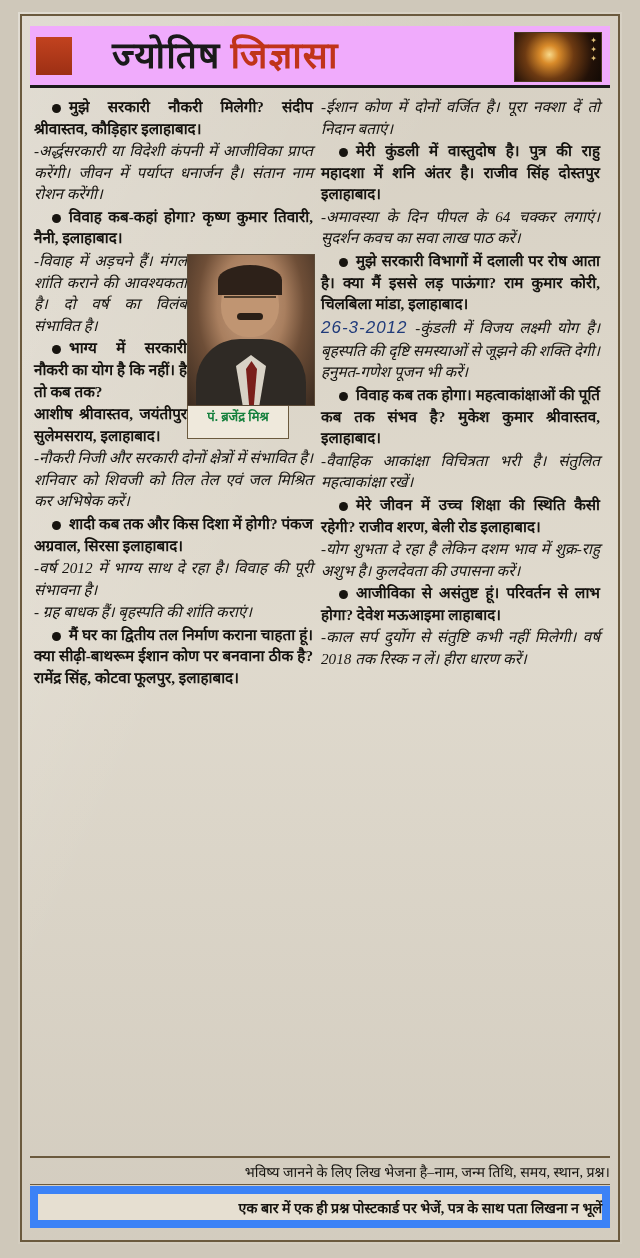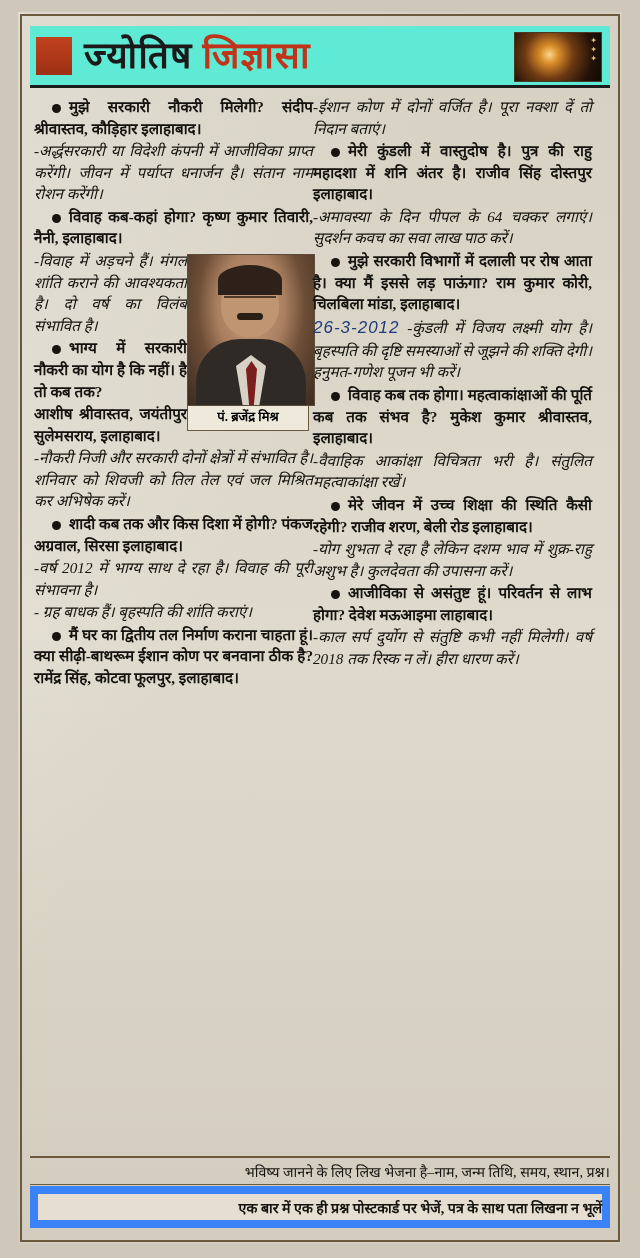--- a/index.html
+++ b/index.html
@@ -42,25 +42,26 @@
     border: 2px solid #6b5a3e;
     background: transparent;
   }
   
   .masthead {
     position: absolute;
     left: 30px;
     top: 26px;
     width: 580px;
     height: 62px;
-    background: #5eead4;
+    background: #f0abfc;
     border-bottom: 3px solid #1b1b1b;
     box-sizing: border-box;
     display: flex;
     align-items: center;
+    gap: 28px;
   }
   .mast-bar {
     width: 36px;
     height: 38px;
     margin-left: 6px;
     background: linear-gradient(180deg, #c2421f 0%, #9d2f14 100%);
   }
   .mast-title {
     font-family: "Liberation Serif", serif;
     font-weight: bold;
@@ -92,21 +93,21 @@
   }
 
   
   .cols {
     position: absolute;
     left: 34px;
     top: 96px;
     width: 572px;
     height: 1052px;
     display: flex;
-    gap: 0;
+    gap: 8px;
   }
   .col {
     width: 279px;
     position: relative;
     font-family: "Liberation Serif", serif;
     font-size: 15.2px;
     line-height: 1.42;
     color: #15130f;
     text-align: justify;
   }
@@ -195,31 +196,31 @@
     clip-path: polygon(50% 0, 100% 22%, 78% 100%, 22% 100%, 0 22%);
   }
   .photo .tie {
     position: absolute;
     left: 58px; bottom: 0;
     width: 11px; height: 44px;
     background: #7a1f1b;
     clip-path: polygon(50% 0, 100% 18%, 72% 100%, 28% 100%, 0 18%);
   }
   .photo-caption {
-    width: 122px;
+    width: 102px;
     box-sizing: border-box;
     background: #efe9dc;
     border: 1px solid #6b5a3e;
     border-top: none;
     font-family: "Liberation Serif", serif;
     font-weight: bold;
     font-size: 13px;
     text-align: center;
-    padding: 2px 0 3px 0;
-    color: #000000;
+    padding: 2px 0 11px 0;
+    color: #15803d;
   }
 
   
   .foot {
     position: absolute;
     left: 30px;
     width: 580px;
     box-sizing: border-box;
     font-family: "Liberation Serif", serif;
     font-size: 14.2px;

